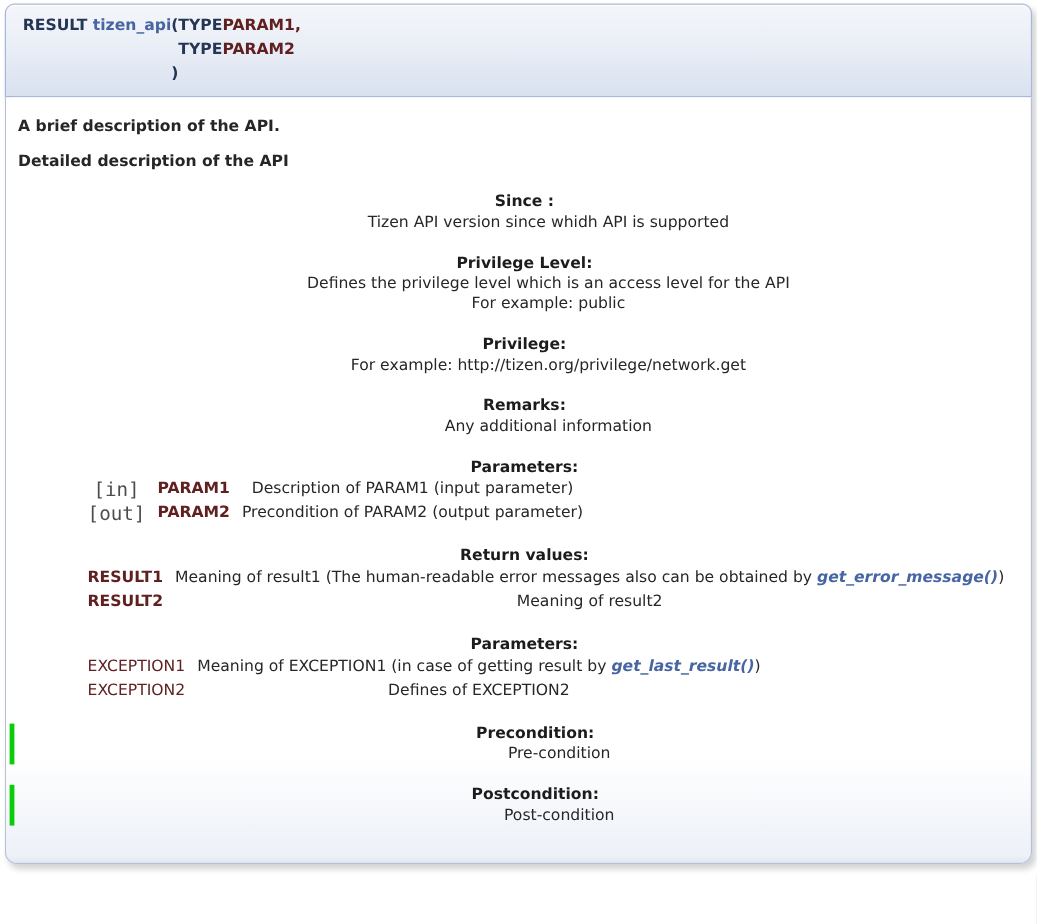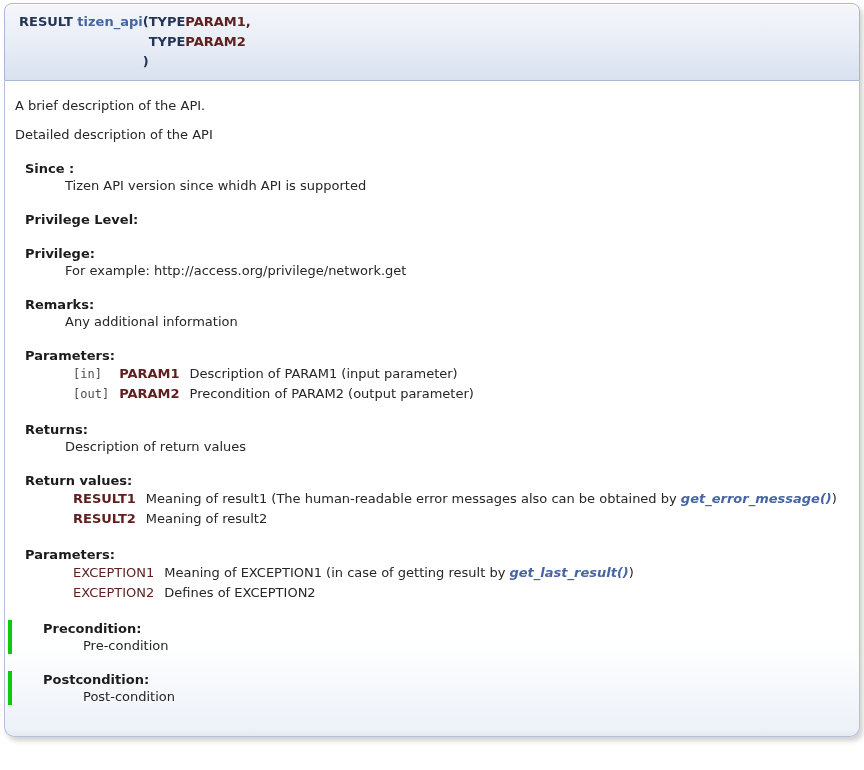--- a/index.html
+++ b/index.html
@@ -43,41 +43,41 @@
   .param-name-sig { color: #602020; }
   
   .memdoc {
     border: 1px solid #B4C0DA;
     border-top: 0;
     border-radius: 0 0 10px 10px;
     background: linear-gradient(to bottom, #FFFFFF 0%, #FFFFFF 86%, #EDF1F8 99%, #E4E9F2 100%);
     padding: 4px 10px 14px 10px;
     line-height: 16px;
   }
-  .memdoc p { margin: 13px 0; }
-  dl { margin: 17px 0; }
+  .memdoc p { margin: 13px 0; font-weight: bold; }
+  dl { margin: 17px 0; text-align: center; }
   dt {
     margin: 0 0 0 10px;
     font-weight: bold;
     color: #1c1c1c;
     line-height: 17px;
   }
   dd { margin: 0 0 0 50px; line-height: 17px; }
   dl.condition {
     margin-left: -7px;
     padding-left: 21px;
     border-left: 4px solid #0ACC0A;
     margin-top: 11px;
   }
   
   .doc-table { border-collapse: collapse; margin-left: 8px; }
   .doc-table td { padding: 2px 10px 2px 0; vertical-align: top; line-height: 16px; }
   .paramdir {
     font-family: "DejaVu Sans Mono", "Liberation Mono", monospace;
-    font-size: 12px;
+    font-size: 16px;
     color: #4d4d4d;
     white-space: nowrap;
   }
   .pname { color: #602020; font-weight: bold; white-space: nowrap; }
   .excname { color: #602020; white-space: nowrap; }
   a.func-link {
     color: #4665A2;
     font-weight: bold;
     text-decoration: none;
     cursor: pointer;
@@ -123,26 +123,30 @@
       <p>A brief description of the API.</p>
       <p>Detailed description of the API</p>
 
       <dl>
         <dt>Since :</dt>
         <dd>Tizen API version since whidh API is supported</dd>
       </dl>
 
       <dl>
         <dt>Privilege Level:</dt>
+        <dd>
+          <div>Defines the privilege level which is an access level for the API</div>
+          <div>For example: public</div>
+        </dd>
       </dl>
 
       <dl>
         <dt>Privilege:</dt>
         <dd>
-          <div>For example: http://access.org/privilege/network.get</div>
+          <div>For example: http://tizen.org/privilege/network.get</div>
         </dd>
       </dl>
 
       <dl>
         <dt>Remarks:</dt>
         <dd>Any additional information</dd>
       </dl>
 
       <dl>
         <dt>Parameters:</dt>
@@ -157,24 +161,20 @@
             <tr>
               <td class="paramdir">[out]</td>
               <td class="pname">PARAM2</td>
               <td>Precondition of PARAM2 (output parameter)</td>
             </tr>
           </tbody>
             </table>
         </dd>
       </dl>
 
-      <dl>
-        <dt>Returns:</dt>
-        <dd>Description of return values</dd>
-      </dl>
 
       <dl>
         <dt>Return values:</dt>
         <dd>
           <table class="doc-table">
             <tbody>
                 <tr>
               <td class="pname">RESULT1</td>
               <td>
                 <span>Meaning of result1 (The human-readable error messages also can be obtained by </span><a class="func-link">get_error_message()</a><span>)</span>

